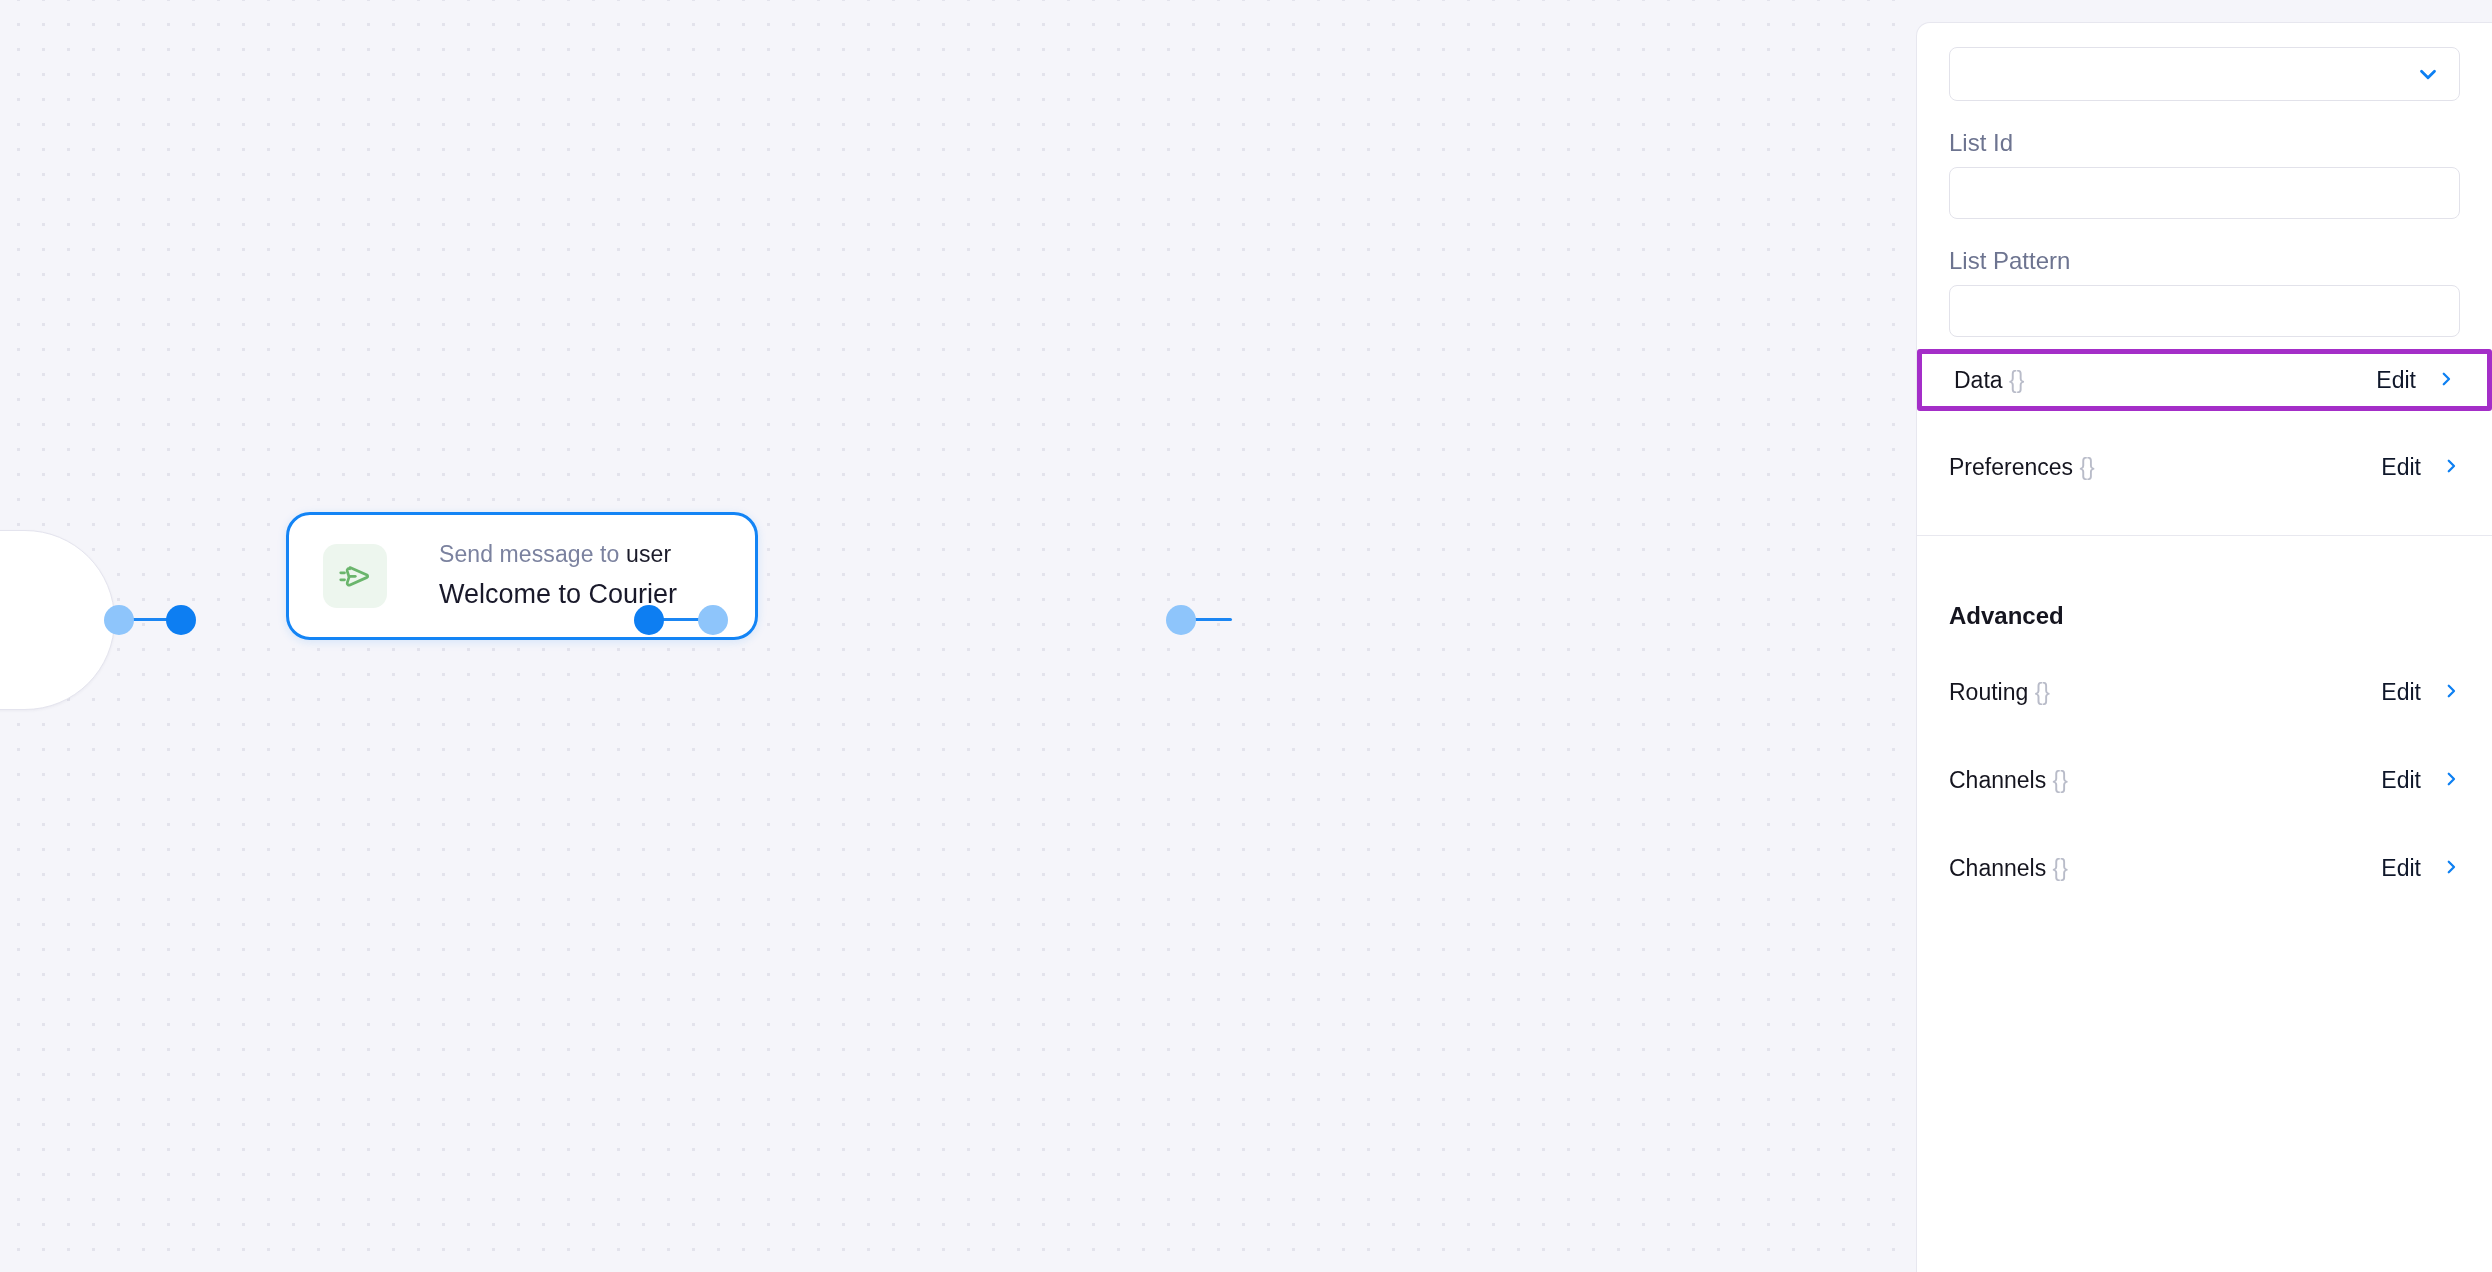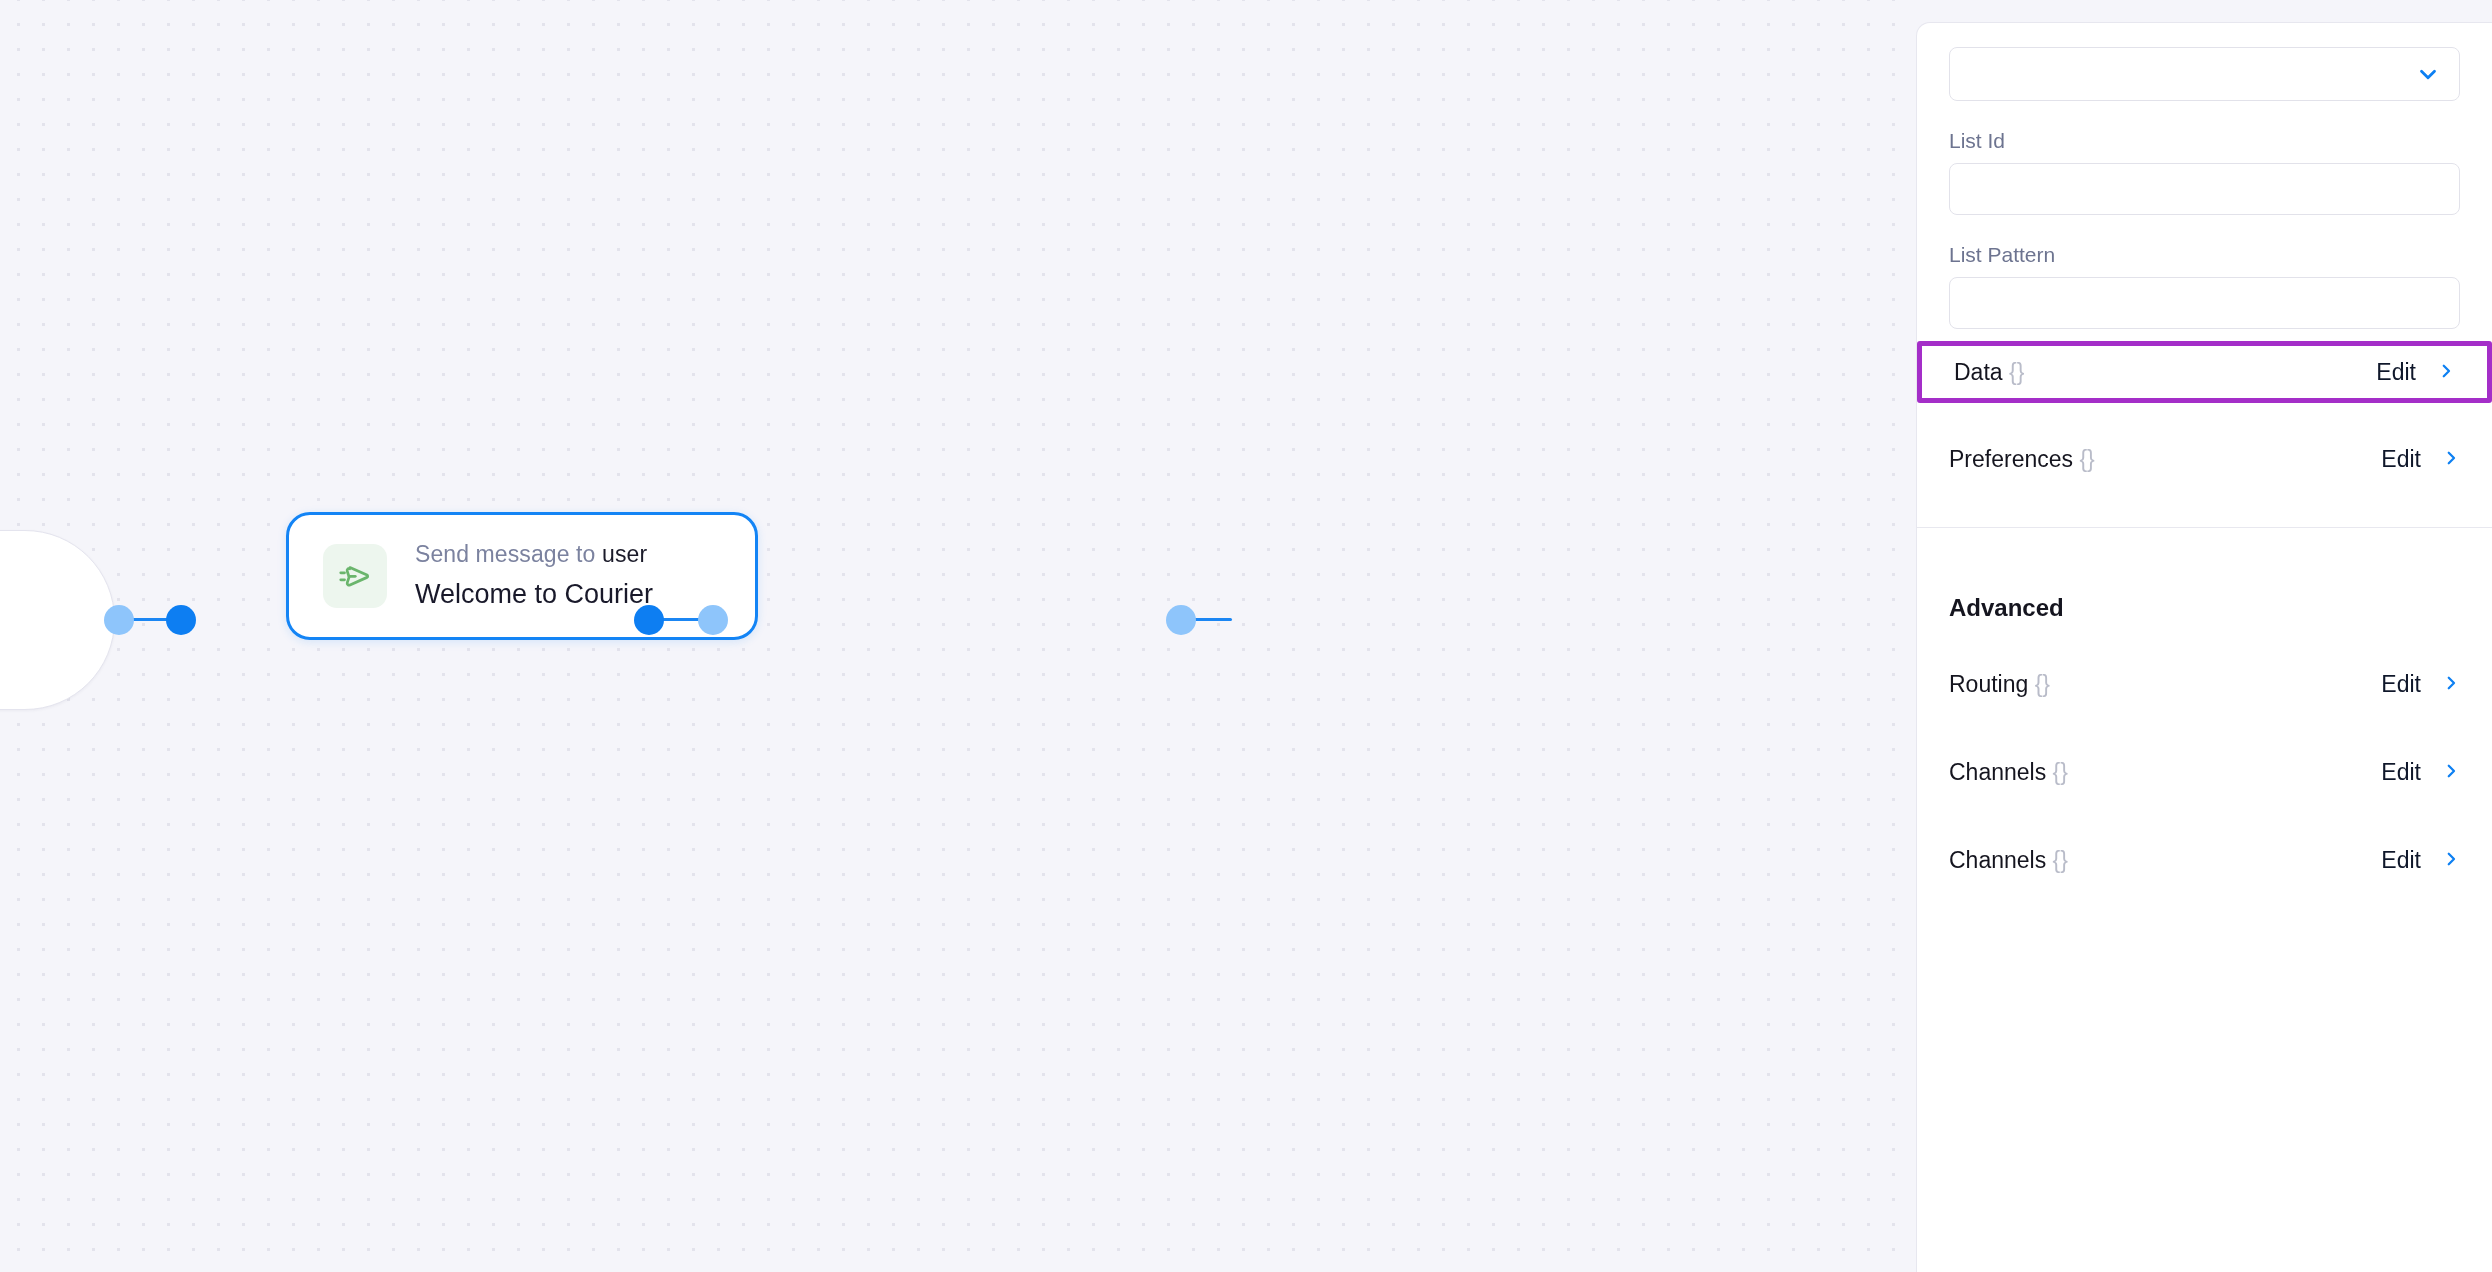--- a/index.html
+++ b/index.html
@@ -52,20 +52,21 @@
     border: 1px solid #e6e6ef;
     border-radius: 24px;
     display: flex;
     align-items: center;
     padding: 0 34px;
     box-shadow: 0 2px 6px rgba(30,35,80,.06);
   }
   .node.selected {
     border: 3px solid #1384f5;
     box-shadow: 0 2px 10px rgba(19,132,245,.14);
+    gap: 24px;
   }
 
   #node-send  { left: 286px;  top: 512px; width: 472px; height: 128px; }
   #node-delay { left: 1150px; top: 514px; width: 470px; height: 124px; }
 
   .node-icon {
     width: 64px; height: 64px;
     border-radius: 14px;
     display: flex; align-items: center; justify-content: center;
     flex: none;
@@ -144,21 +145,21 @@
     color: #2b2b3a;
   }
   .select-chevron {
     position: absolute;
     right: 18px; top: 50%;
     transform: translateY(-50%);
     display: flex;
   }
 
   .field-label {
-    font-size: 21px;
+    font-size: 24px;
     color: #6d7490;
     margin: 28px 0 10px;
   }
   .text-input {
     height: 52px;
     width: 100%;
     border: 1px solid #e2e2ea;
     border-radius: 8px;
     background: #fff;
     padding: 0 16px;

